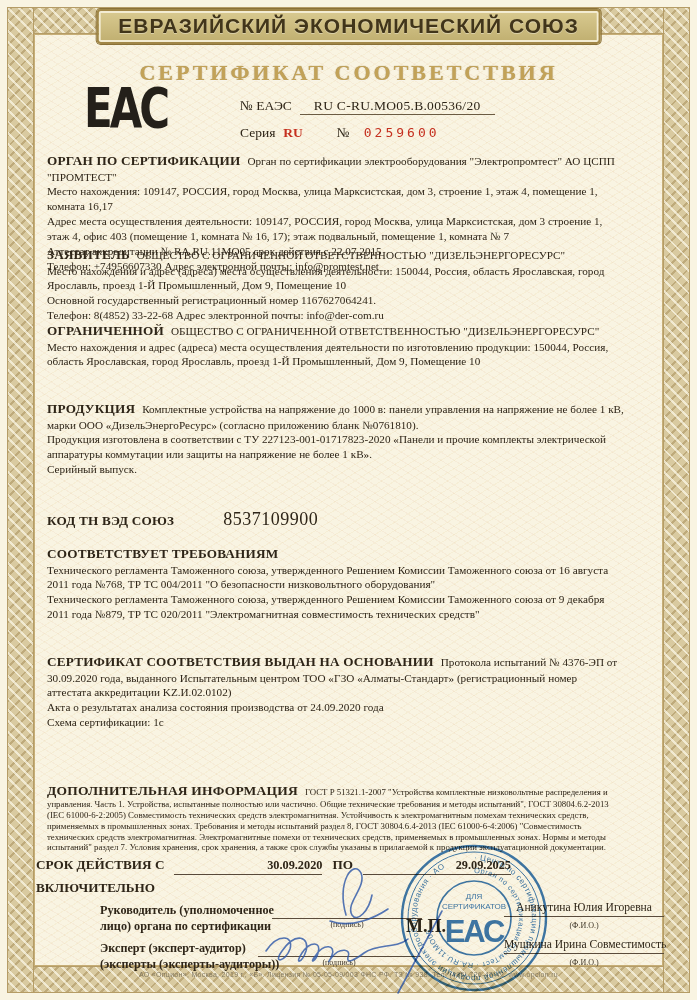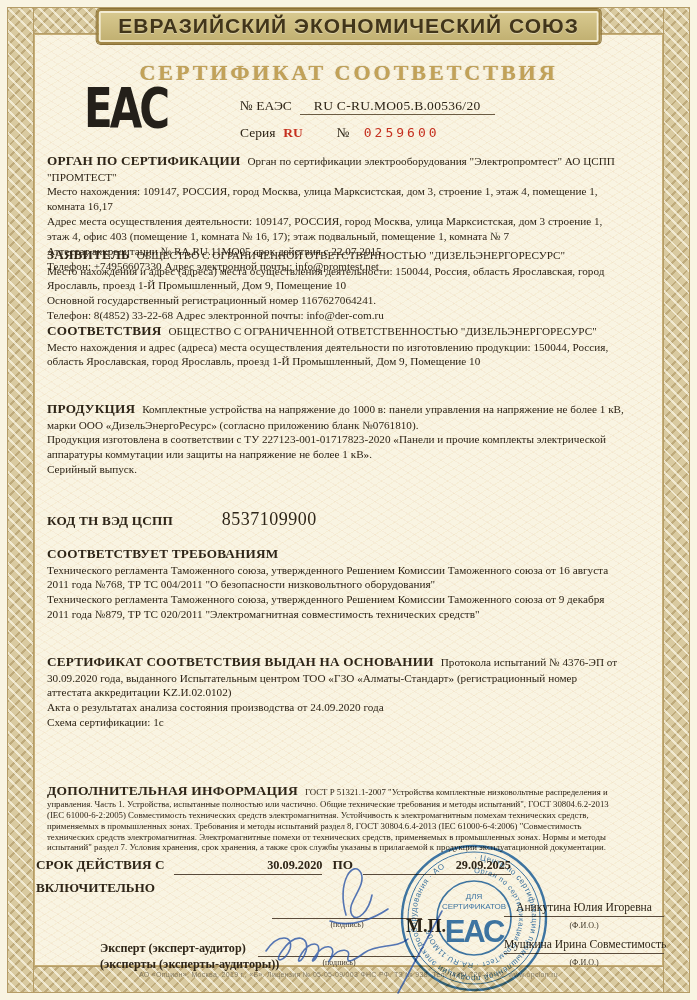--- a/index.html
+++ b/index.html
@@ -133,32 +133,32 @@
   </div>
 
   <div class="sec" style="top:246px">
     <b class="h">ЗАЯВИТЕЛЬ</b><span class="pre">ОБЩЕСТВО С ОГРАНИЧЕННОЙ ОТВЕТСТВЕННОСТЬЮ "ДИЗЕЛЬЭНЕРГОРЕСУРС"
 Место нахождения и адрес (адреса) места осуществления деятельности: 150044, Россия, область Ярославская, город Ярославль, проезд 1-Й Промышленный, Дом 9, Помещение 10
 Основной государственный регистрационный номер 1167627064241.
 Телефон: 8(4852) 33-22-68 Адрес электронной почты: info@der-com.ru</span>
   </div>
 
   <div class="sec" style="top:322px">
-    <b class="h">СООТВЕТСТВИЯ</b><span class="pre">ОБЩЕСТВО С ОГРАНИЧЕННОЙ ОТВЕТСТВЕННОСТЬЮ "ДИЗЕЛЬЭНЕРГОРЕСУРС"
+    <b class="h">ОГРАНИЧЕННОЙ</b><span class="pre">ОБЩЕСТВО С ОГРАНИЧЕННОЙ ОТВЕТСТВЕННОСТЬЮ "ДИЗЕЛЬЭНЕРГОРЕСУРС"
 Место нахождения и адрес (адреса) места осуществления деятельности по изготовлению продукции: 150044, Россия, область Ярославская, город Ярославль, проезд 1-Й Промышленный, Дом 9, Помещение 10</span>
   </div>
 
   <div class="sec" style="top:400px">
     <b class="h">ПРОДУКЦИЯ</b><span class="pre">Комплектные устройства на напряжение до 1000 в: панели управления на напряжение не более 1 кВ, марки ООО «ДизельЭнергоРесурс» (согласно приложению бланк №0761810).
 Продукция изготовлена в соответствии с ТУ 227123-001-01717823-2020 «Панели и прочие комплекты электрической аппаратуры коммутации  или защиты на напряжение не более 1 кВ».
 Серийный выпуск.</span>
   </div>
 
   <div class="sec" style="top:508px">
-    <b class="h">КОД ТН ВЭД ЦСПП</b><span class="tnved-value">8537109900</span>
+    <b class="h">КОД ТН ВЭД СОЮЗ</b><span class="tnved-value">8537109900</span>
   </div>
 
   <div class="sec" style="top:545px">
     <b class="h" style="display:block">СООТВЕТСТВУЕТ ТРЕБОВАНИЯМ</b><span class="pre">Технического регламента Таможенного союза, утвержденного Решением Комиссии Таможенного союза от 16 августа  2011 года №768, ТР ТС 004/2011 "О безопасности низковольтного оборудования"
 Технического регламента Таможенного союза, утвержденного Решением Комиссии Таможенного союза от 9 декабря 2011 года №879, ТР ТС 020/2011 "Электромагнитная совместимость технических средств"</span>
   </div>
 
   <div class="sec" style="top:653px">
     <b class="h">СЕРТИФИКАТ СООТВЕТСТВИЯ  ВЫДАН НА ОСНОВАНИИ</b><span class="pre">Протокола испытаний № 4376-ЭП от 30.09.2020 года, выданного Испытательным центром ТОО «ГЗО «Алматы-Стандарт» (регистрационный номер аттестата аккредитации KZ.И.02.0102)
 Акта о результатах анализа состояния производства от 24.09.2020 года
@@ -167,20 +167,22 @@
 
   <div class="sec sec-additional" style="top:783px">
     <b class="h">ДОПОЛНИТЕЛЬНАЯ ИНФОРМАЦИЯ</b><span class="pre">ГОСТ Р 51321.1-2007 "Устройства комплектные низковольтные распределения и управления. Часть 1. Устройства, испытанные полностью или частично. Общие технические требования и методы испытаний", ГОСТ 30804.6.2-2013 (IEC 61000-6-2:2005) Совместимость технических средств электромагнитная. Устойчивость к электромагнитным помехам технических средств, применяемых в промышленных зонах. Требования и методы испытаний раздел 8, ГОСТ 30804.6.4-2013 (IEC 61000-6-4:2006) "Совместимость технических средств электромагнитная. Электромагнитные помехи от технических средств, применяемых в промышленных зонах. Нормы и методы испытаний" раздел 7. Условия хранения, срок хранения, а также срок службы указаны в прилагаемой к продукции эксплуатационной документации.</span>
   </div>
 
   <div class="validity">
     <span>СРОК ДЕЙСТВИЯ С</span><span class="date-cell">30.09.2020</span><span>ПО</span><span class="date-cell">29.09.2025</span>
   </div>
   <div class="inclusive">ВКЛЮЧИТЕЛЬНО</div>
 
+  <div class="role role-1">Руководитель (уполномоченное
+лицо) органа по сертификации</div>
   <div class="role role-2">Эксперт (эксперт-аудитор)
 (эксперты (эксперты-аудиторы))</div>
 
   <div class="sigline sigline-1"></div>
   <div class="smallcap sigcap-1">(подпись)</div>
   <div class="sigline sigline-2"></div>
   <div class="smallcap sigcap-2">(подпись)</div>
 
   <div class="name name-1">Аникутина Юлия Игоревна</div>
   <div class="smallcap fio-1">(Ф.И.О.)</div>

